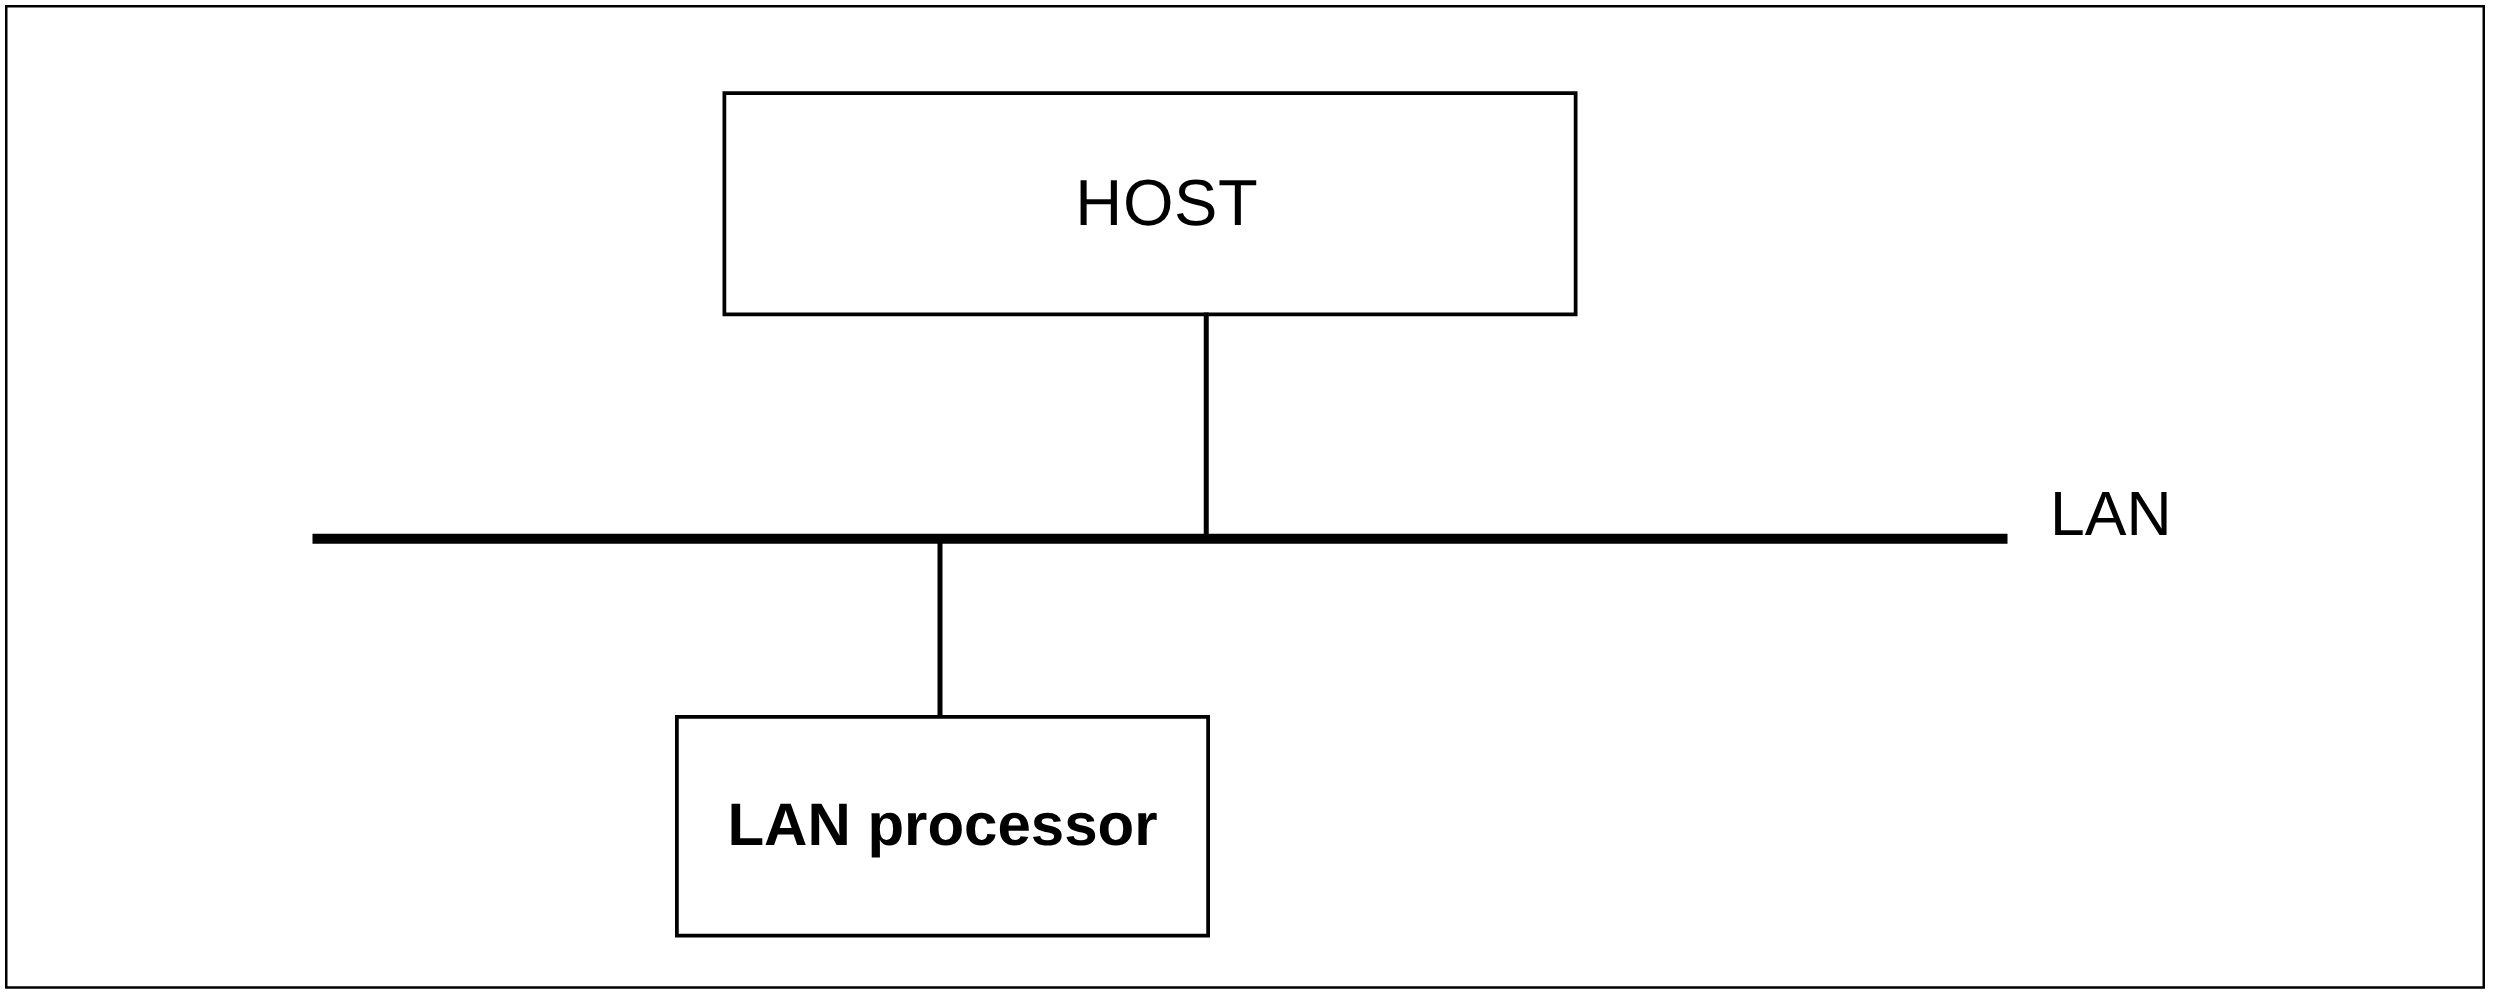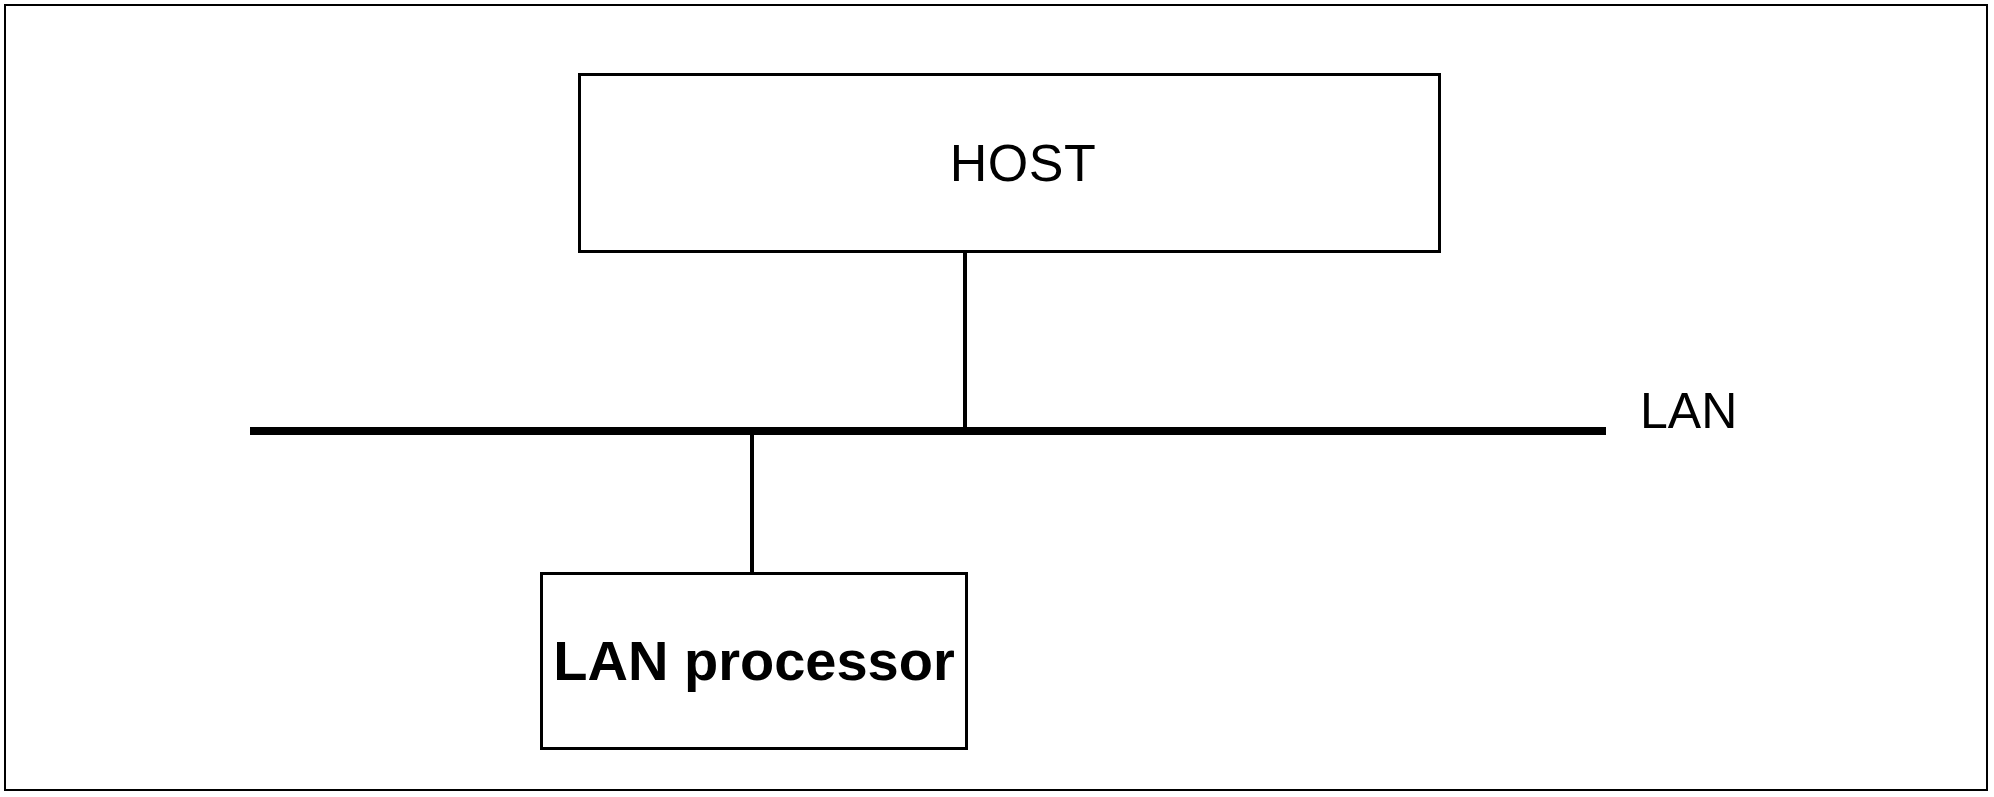--- a/index.html
+++ b/index.html
@@ -37,21 +37,21 @@
     background: #ffffff;
     border: 3px solid #000000;
     display: flex;
     align-items: center;
     justify-content: center;
   }
 
   #host-box {
     left: 578px;
     top: 73px;
-    width: 863px;
+    width: 684px;
     height: 180px;
     padding-left: 27px;
   }
 
   #lan-processor-box {
     left: 540px;
     top: 572px;
     width: 428px;
     height: 178px;
     border-width: 3px;
@@ -63,21 +63,21 @@
     line-height: 1;
   }
 
   #host-label {
     font-size: 52px;
     font-weight: 400;
     letter-spacing: 0.5px;
   }
 
   #lan-processor-label {
-    font-size: 56px;
+    font-size: 48px;
     font-weight: 700;
     letter-spacing: 0px;
   }
 
   
   #lan-bus-line {
     position: absolute;
     left: 250px;
     top: 427px;
     width: 1356px;

